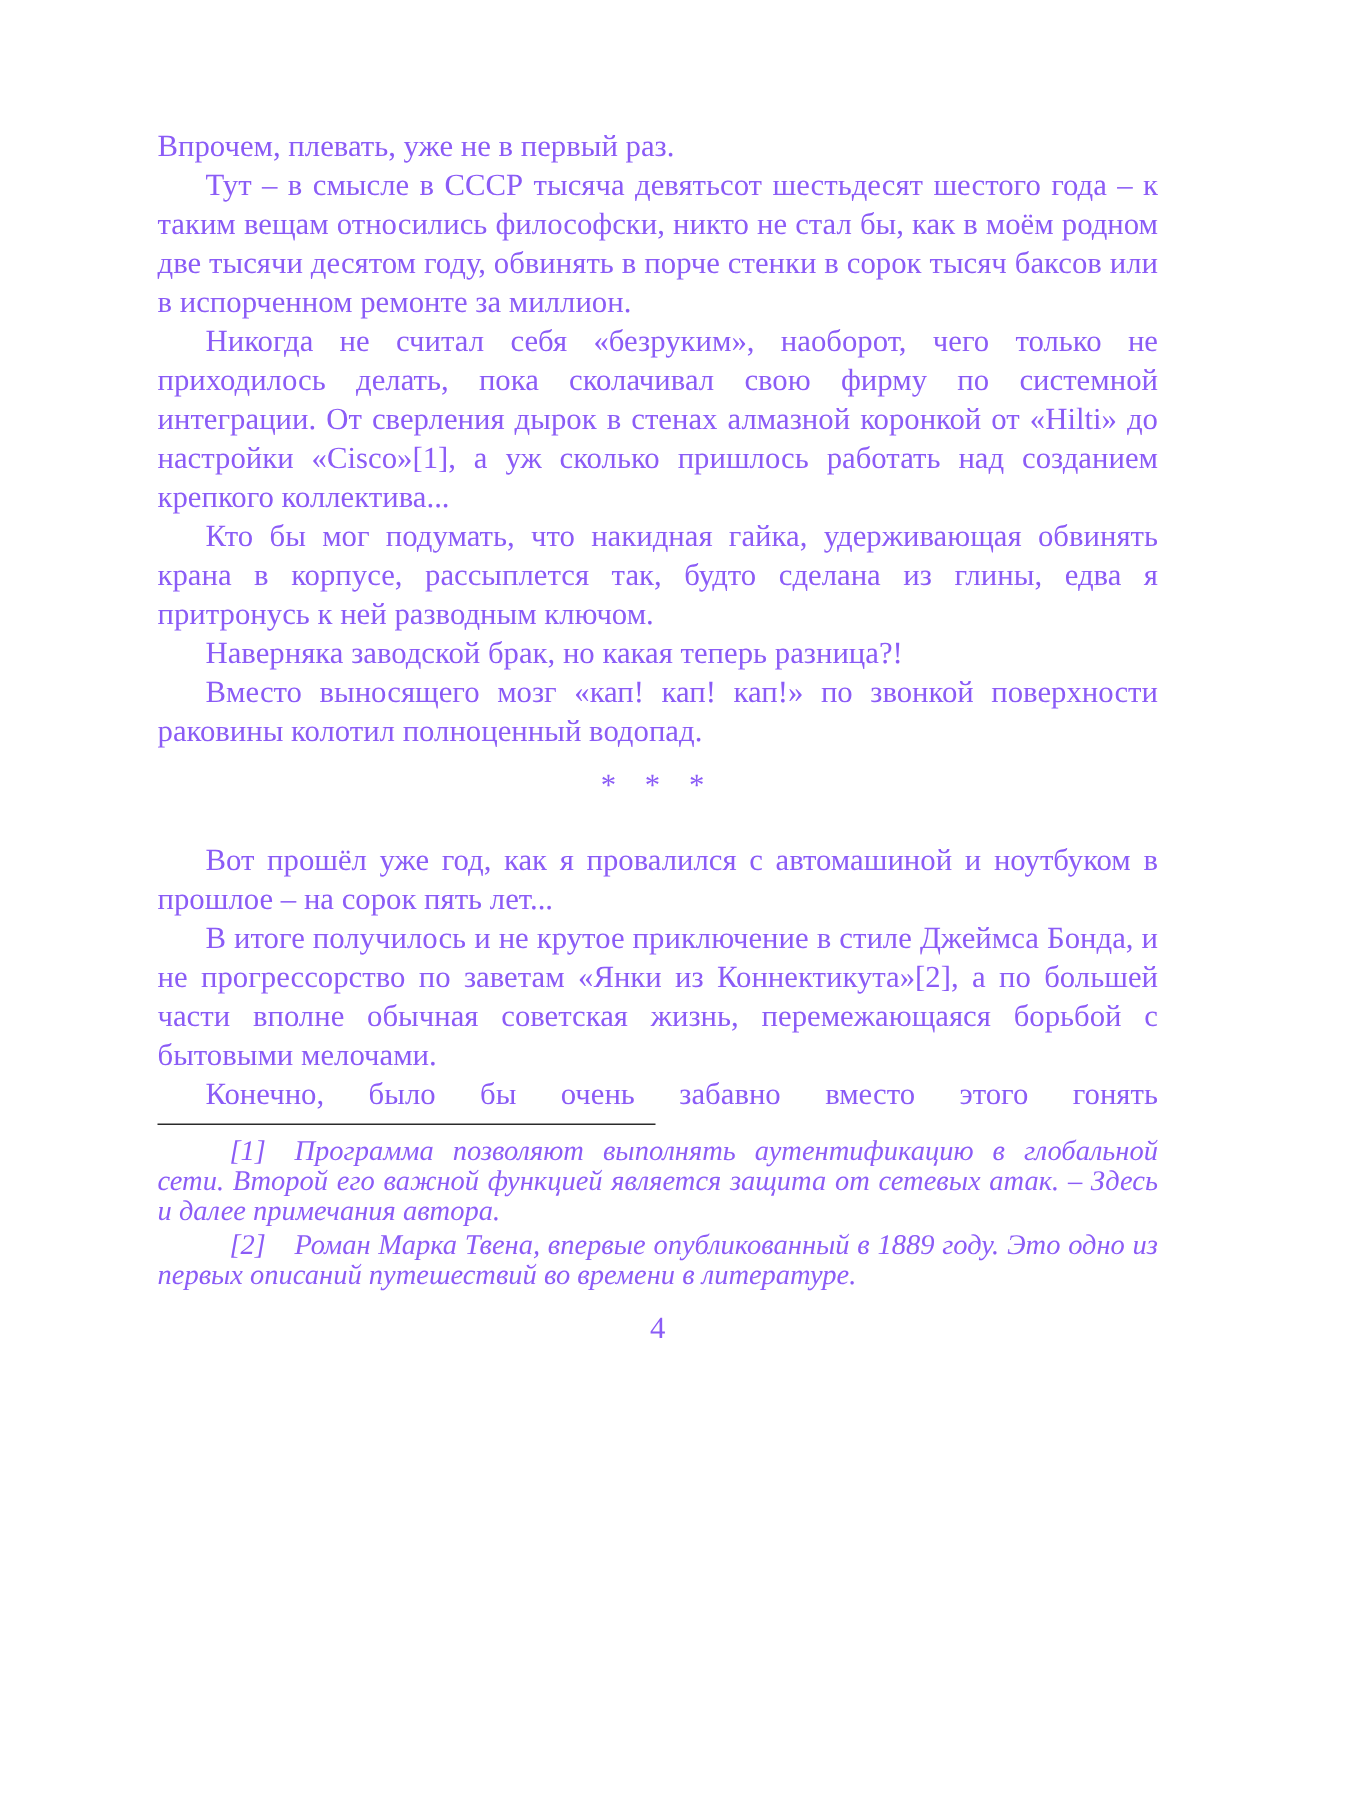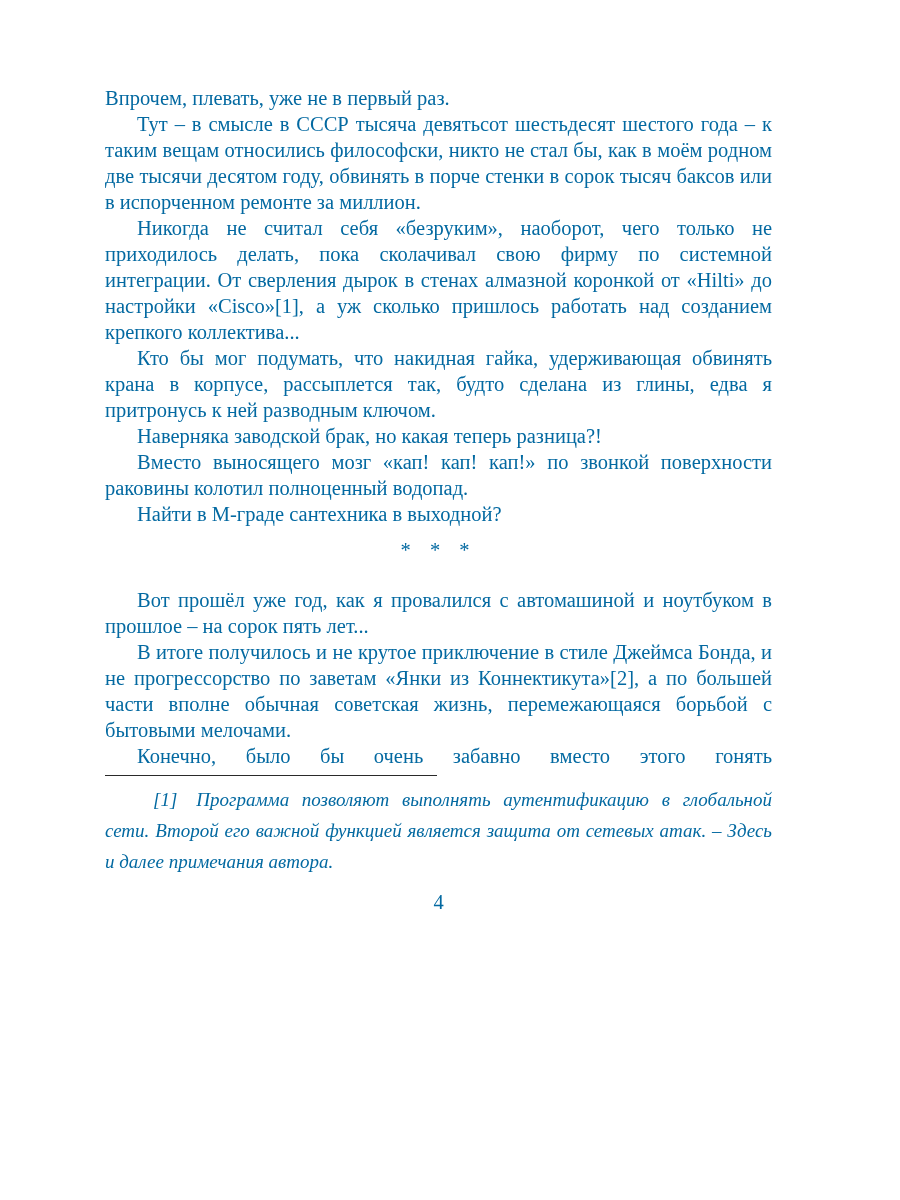--- a/index.html
+++ b/index.html
@@ -2,21 +2,21 @@
 <html lang="ru"><head>
 <meta charset="utf-8">
 <style>
   * { box-sizing: border-box; }
   html, body { margin: 0; padding: 0; background: #ffffff; }
 
   .page {
     width: 900px;
     height: 1200px;
     background: #ffffff;
-    color: #0369a1;
+    color: #8b5cf6;
     font-family: "Liberation Serif", "DejaVu Serif", serif;
     padding: 85px 128px 12px 105px;
     position: relative;
     overflow: hidden;
   }
 
   .body-text {
     font-size: 20.5px;
     line-height: 26px;
     text-align: justify;
@@ -37,21 +37,21 @@
 
   .fn-rule {
     border: 0;
     border-top: 1.5px solid #2a2a2a;
     width: 332px;
     margin: 6px 0 8px 0;
   }
 
   .footnotes {
     font-size: 19px;
-    line-height: 31px;
+    line-height: 20px;
     font-style: italic;
     text-align: justify;
     hyphens: auto;
     -webkit-hyphens: auto;
   }
   .footnotes p { margin: 0 0 3px 0; text-indent: 48px; }
 
   .page-number {
     text-align: center;
     font-size: 20.5px;
@@ -63,30 +63,30 @@
 
 <div class="page">
 
   <div class="body-text">
     <p class="no-indent">Впрочем, плевать, уже не в первый раз.</p>
     <p>Тут – в смысле в СССР тысяча девятьсот шестьдесят шестого года – к таким вещам относились философски, никто не стал бы, как в моём родном две тысячи десятом году, обвинять в порче стенки в сорок тысяч баксов или в испорченном ремонте за миллион.</p>
     <p>Никогда не считал себя «безруким», наоборот, чего только не приходилось делать, пока сколачивал свою фирму по системной интеграции. От сверления дырок в стенах алмазной коронкой от «Hilti» до настройки «Cisco»[1], а уж сколько пришлось работать над созданием крепкого коллектива...</p>
     <p>Кто бы мог подумать, что накидная гайка, удерживающая обвинять крана в корпусе, рассыплется так, будто сделана из глины, едва я притронусь к ней разводным ключом.</p>
     <p>Наверняка заводской брак, но какая теперь разница?!</p>
     <p>Вместо выносящего мозг «кап! кап! кап!» по звонкой поверхности раковины колотил полноценный водопад.</p>
-    <p>Найти в М-граде сантехника в выходной?</p>
 
     <div class="scene-break">* * *</div>
 
     <p>Вот прошёл уже год, как я провалился с автомашиной и ноутбуком в прошлое – на сорок пять лет...</p>
     <p>В итоге получилось и не крутое приключение в стиле Джеймса Бонда, и не прогрессорство по заветам «Янки из Коннектикута»[2], а по большей части вполне обычная советская жизнь, перемежающаяся борьбой с бытовыми мелочами.</p>
     <p class="continues">Конечно, было бы очень забавно вместо этого гонять</p>
   </div>
 
   <hr class="fn-rule">
 
   <div class="footnotes">
     <p>[1] Программа позволяют выполнять аутентификацию в глобальной сети. Второй его важной функцией является защита от сетевых атак. – Здесь и далее примечания автора.</p>
+    <p>[2] Роман Марка Твена, впервые опубликованный в 1889 году. Это одно из первых описаний путешествий во времени в литературе.</p>
   </div>
 
   <div class="page-number">4</div>
 
 </div>
 
 </body></html>

